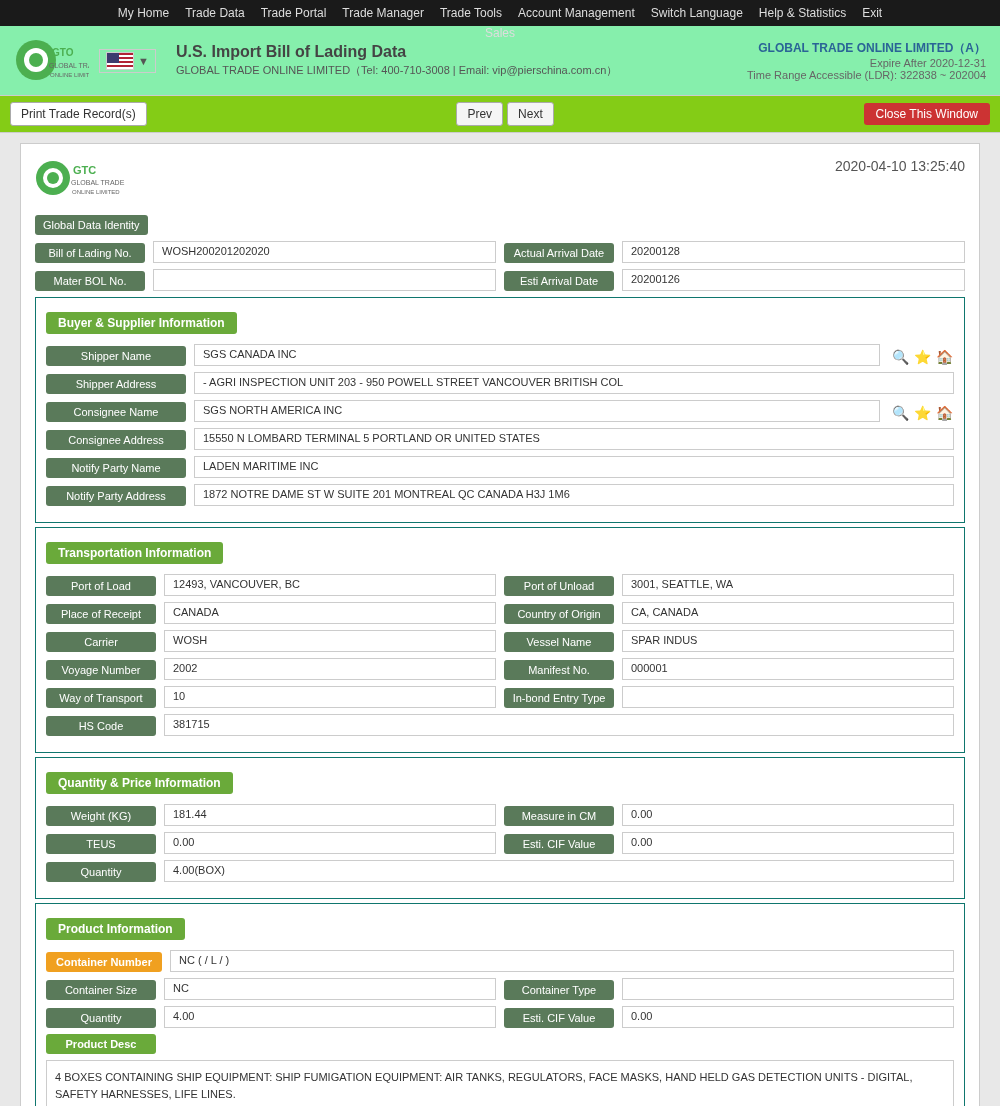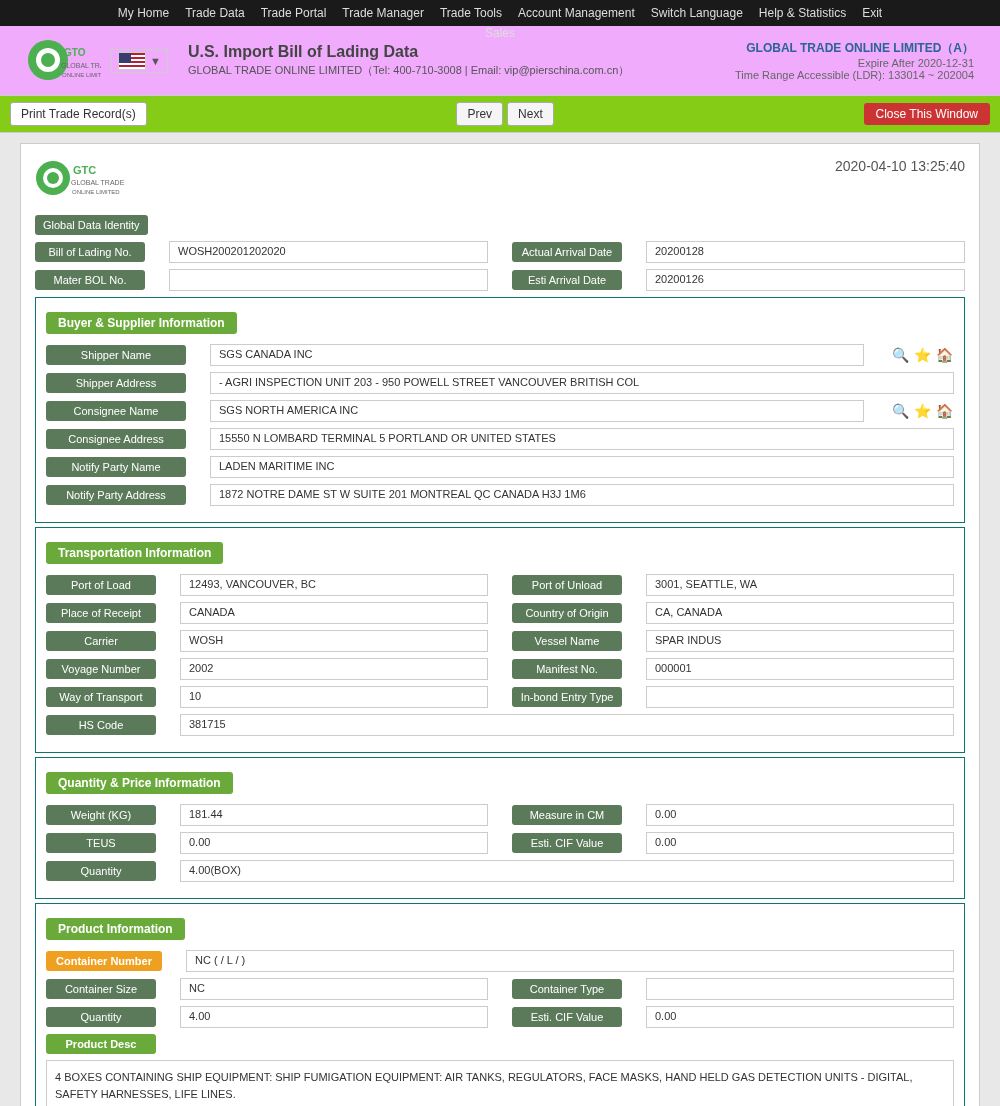--- a/index.html
+++ b/index.html
@@ -6,21 +6,21 @@
     body { font-family: Arial, sans-serif; font-size: 12px; background: #e8e8e8; color: #333; }
 
     
     .top-nav { background: #1a1a1a; color: #ccc; display: flex; align-items: center; justify-content: space-between; padding: 0 8px; height: 26px; flex-direction: column; }
     .top-nav-left { display: flex; gap: 0; }
     .nav-item { color: #ddd; padding: 0 8px; cursor: pointer; font-size: 12px; line-height: 26px; }
     .nav-exit { color: #ddd; padding: 0 8px; cursor: pointer; font-size: 12px; line-height: 26px; }
     .nav-sales { color: #ddd; font-size: 12px; }
 
     
-    .header-bar { background: #f0abfc; border-bottom: 1px solid #ccc; display: flex; align-items: center; padding: 6px 26px; gap: 10px; min-height: 70px; justify-content: center; }
+    .header-bar { background: #86efac; border-bottom: 1px solid #ccc; display: flex; align-items: center; padding: 6px 14px; gap: 10px; min-height: 70px; justify-content: center; }
     .flag-box { display: flex; align-items: center; gap: 4px; border: 1px solid #ccc; padding: 2px 6px; cursor: pointer; }
     .header-title-box { flex: 1; padding-left: 10px; }
     .header-title { font-size: 16px; font-weight: bold; color: #444; }
     .header-subtitle { font-size: 11px; color: #555; margin-top: 2px; }
     .header-account { text-align: right; font-size: 11px; color: #555; }
     .header-account .company { color: #2a6496; font-weight: bold; font-size: 12px; }
     .header-account .expire { color: #666; }
 
     
     .toolbar { background: #84cc16; border-bottom: 1px solid #ccc; padding: 6px 10px; display: flex; justify-content: space-between; align-items: center; }
@@ -31,21 +31,21 @@
 
     
     .main-content { padding: 10px 20px; }
     .record-box { background: #fff; border: 1px solid #ccc; padding: 14px; }
 
     
     .record-header { display: flex; justify-content: space-between; align-items: flex-start; margin-bottom: 14px; }
     .record-date { font-size: 14px; color: #555; }
 
     
-    .field-row { display: flex; gap: 24px; margin-bottom: 6px; align-items: center; }
+    .field-row { display: flex; gap: 8px; margin-bottom: 6px; align-items: flex-end; }
     .field-label { background: #5a7a5a; color: #fff; padding: 4px 8px; border-radius: 3px; font-size: 11px; white-space: nowrap; min-width: 110px; text-align: center; display: inline-block; }
     .field-label.wide { min-width: 140px; }
     .field-value { background: #fff; border: 1px solid #ccc; padding: 3px 8px; font-size: 11px; color: #333; flex: 1; min-height: 22px; }
 
     
     .section-header { background: #6aaa3a; color: #fff; padding: 4px 12px; border-radius: 3px; font-size: 12px; font-weight: bold; display: inline-block; margin-bottom: 10px; margin-top: 4px; }
 
     .section-box { border: 1px solid #0f766e; padding: 10px; margin-bottom: 4px; }
 
     
@@ -110,21 +110,21 @@
     </div>
     <span style="font-size:11px; color:#555;">▼</span>
   </div>
   <div class="header-title-box">
     <div class="header-title">U.S. Import Bill of Lading Data</div>
     <div class="header-subtitle">GLOBAL TRADE ONLINE LIMITED（Tel: 400-710-3008 | Email: vip@pierschina.com.cn）</div>
   </div>
   <div class="header-account">
     <div class="company">GLOBAL TRADE ONLINE LIMITED（A）</div>
     <div class="expire">Expire After 2020-12-31</div>
-    <div class="expire">Time Range Accessible (LDR): 133014 ~ 202004</div>
+    <div class="expire">Time Range Accessible (LDR): 322838 ~ 202004</div>
   </div>
 </div>
 
 <div class="toolbar">
   <button class="btn-print">Print Trade Record(s)</button>
   <div class="nav-btns">
     <button class="btn-nav">Prev</button>
     <button class="btn-nav">Next</button>
   </div>
   <button class="btn-close">Close This Window</button>

